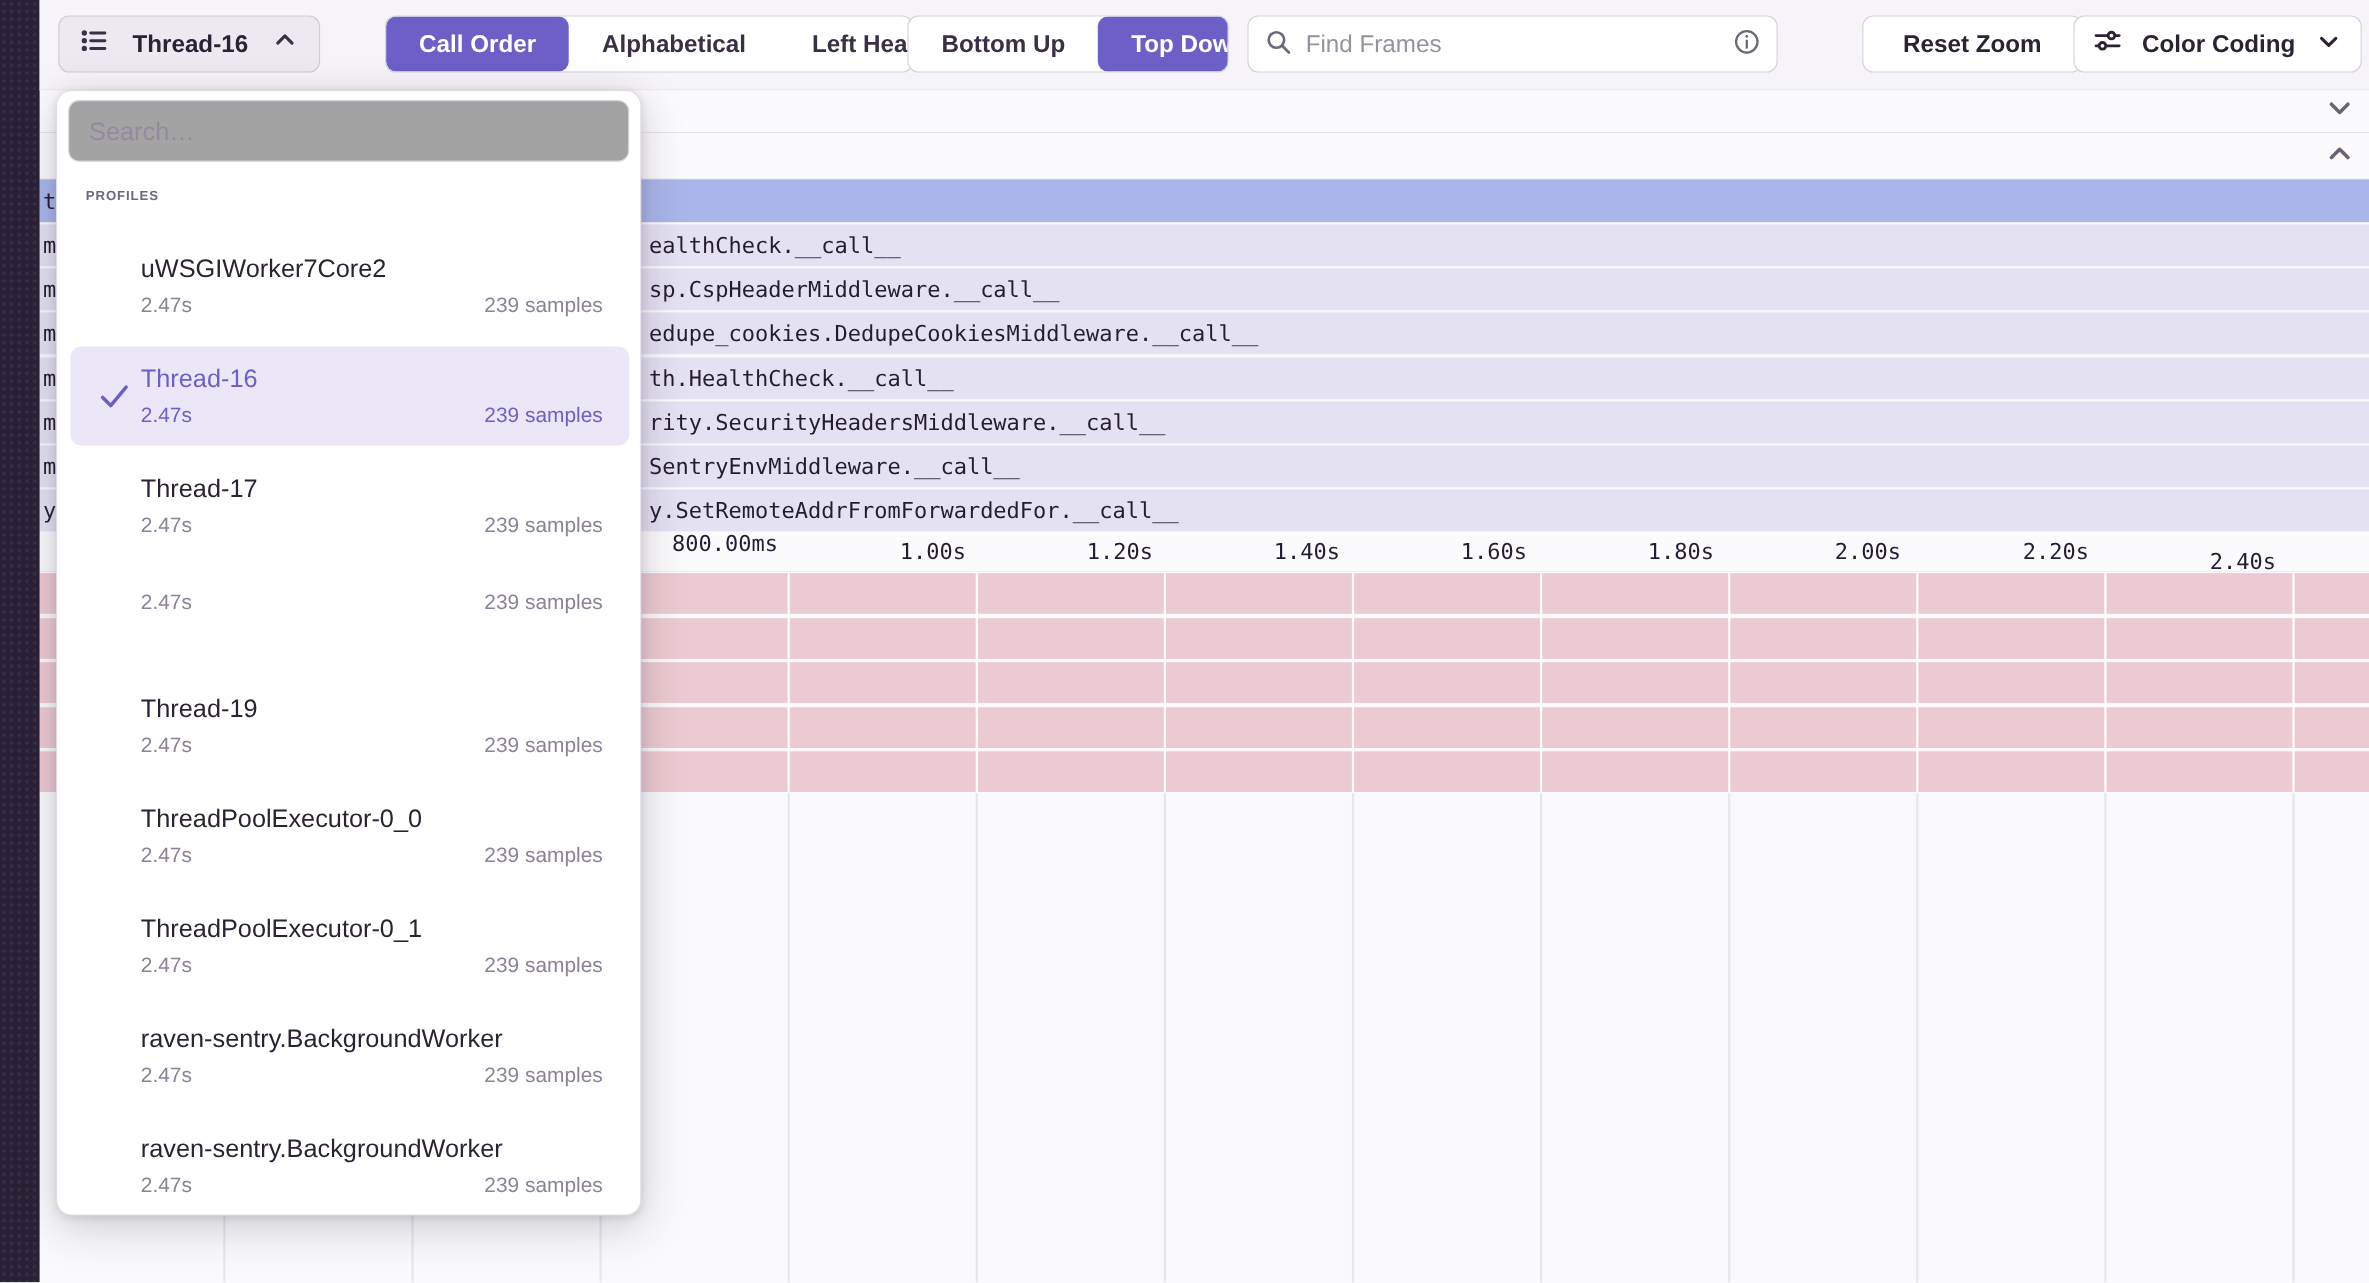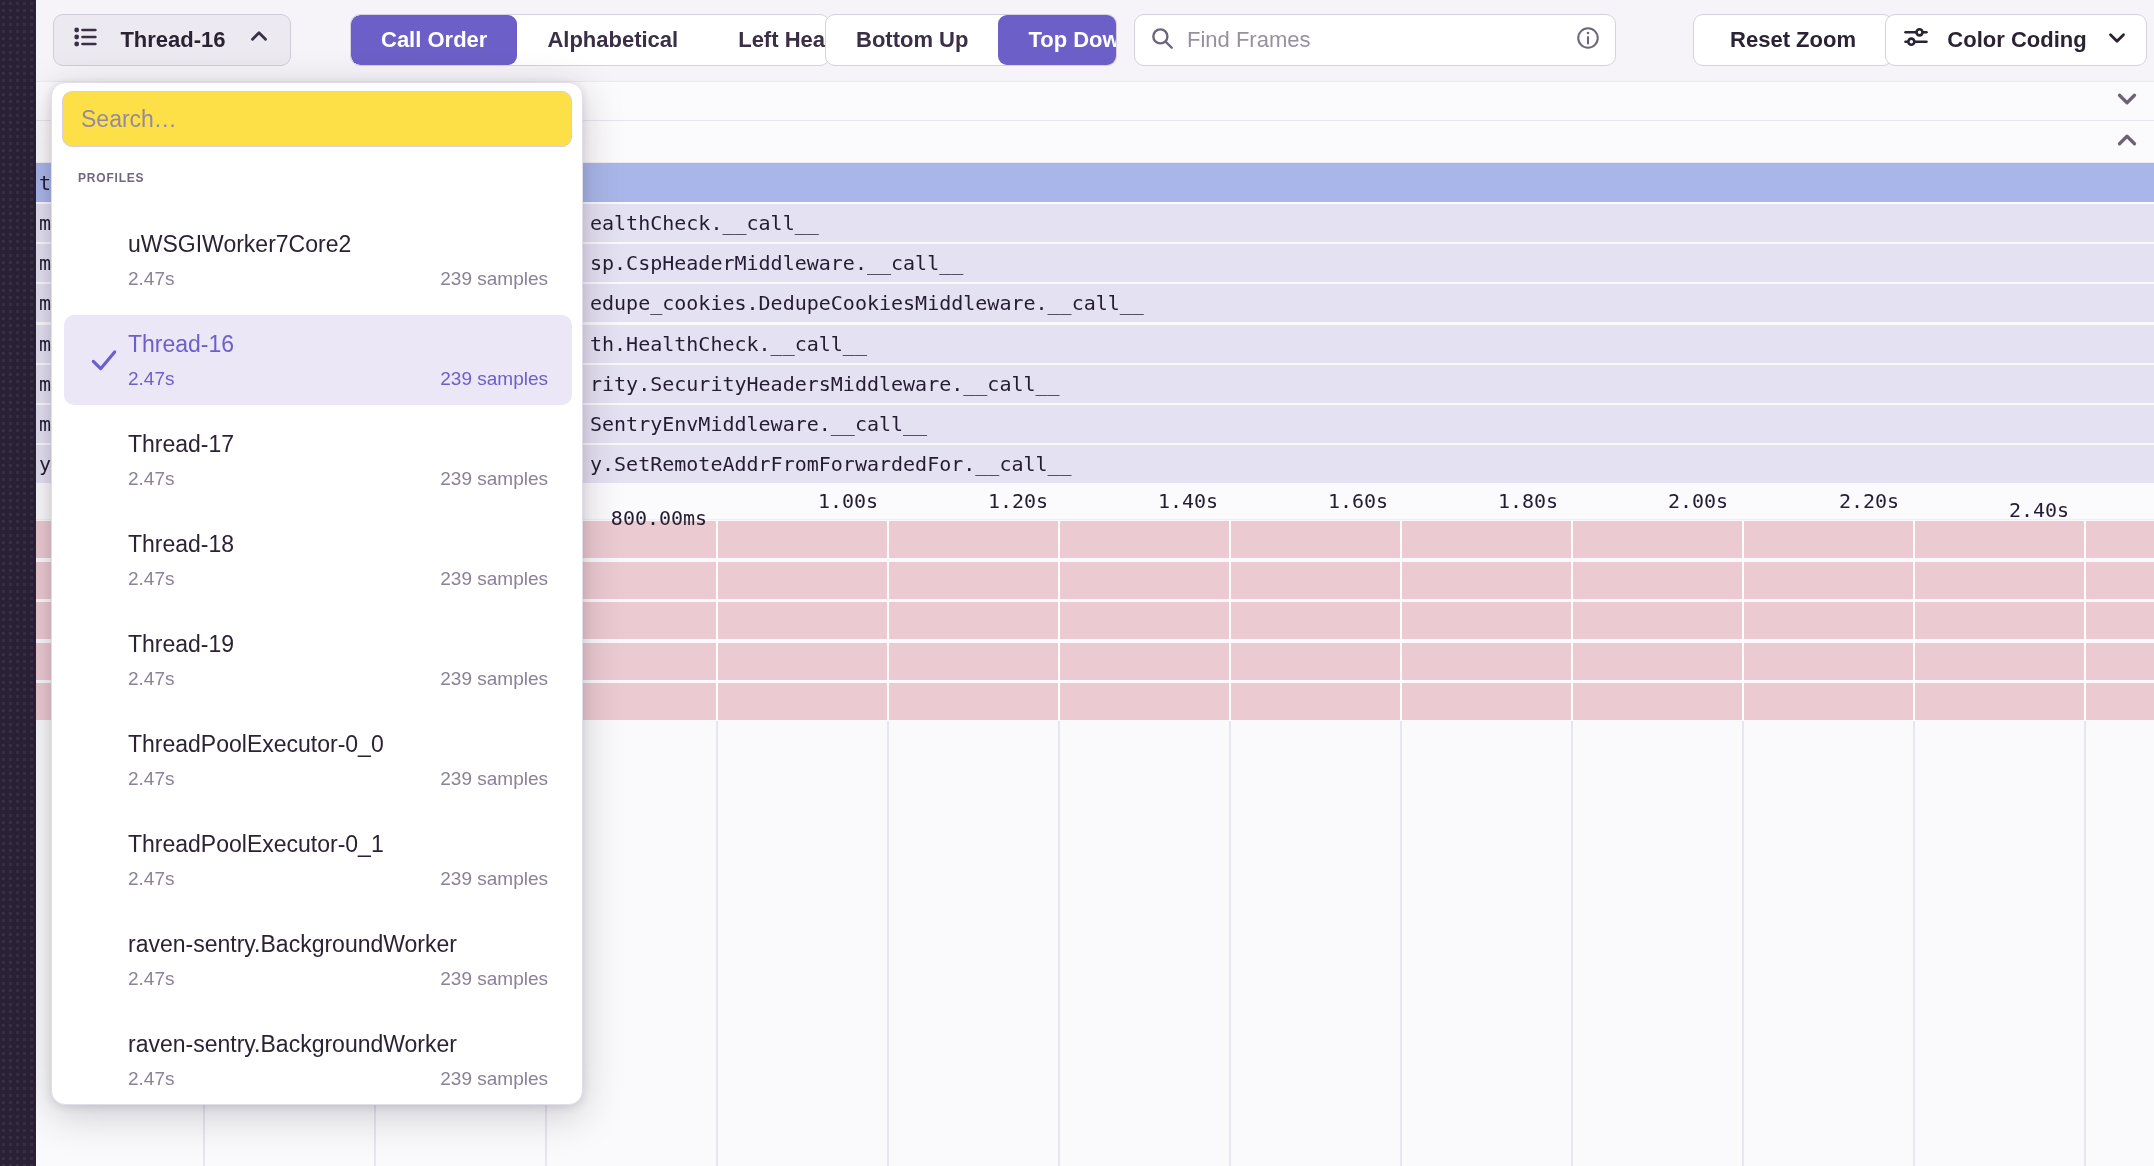--- a/index.html
+++ b/index.html
@@ -53,21 +53,21 @@
   
   .sample-row{position:absolute;left:36px;width:2118px;height:37px;background:#eccad1;z-index:0;}
   .gl-pink{position:absolute;width:2px;top:521px;height:199px;background:rgba(255,255,255,.95);z-index:1;}
   .gl-bot{position:absolute;width:2px;top:721px;height:445px;background:#e7e5ef;z-index:0;}
 
   
   .panel{position:absolute;left:51px;top:82px;width:532px;height:1023px;background:#ffffff;
          border:1px solid #e2dee9;border-radius:14px;box-sizing:border-box;z-index:10;
          box-shadow:0 10px 40px rgba(43,34,51,.22),0 2px 8px rgba(43,34,51,.12);}
   .panel-search{position:absolute;left:10px;top:8px;width:510px;height:56px;box-sizing:border-box;
-                border:1.5px solid #d6d0de;border-radius:10px;background:#fde047;display:flex;align-items:center;}
+                border:1.5px solid #d6d0de;border-radius:10px;background:#a3a3a3;display:flex;align-items:center;}
   .panel-search input{width:100%;border:none;outline:none;font-size:23px;color:#2b2233;
                       font-family:"Liberation Sans",sans-serif;background:transparent;padding:0 18px;}
   .panel-search input::placeholder{color:#938a9f;}
   .panel-section{position:absolute;left:26px;top:88px;font-size:12px;font-weight:700;
                  letter-spacing:.8px;color:#6f6680;}
   .dd-list{position:absolute;left:12px;top:132px;width:508px;}
   .dd-item{position:relative;height:90px;margin-bottom:10px;border-radius:10px;box-sizing:border-box;
            padding:14px 24px 0 64px;cursor:pointer;}
   .dd-item.sel{background:#ebe7f6;}
   .dd-name{font-size:23px;font-weight:500;color:#2b2233;line-height:30px;white-space:nowrap;}
@@ -125,21 +125,21 @@
         <span class="main">SentryEnvMiddleware.__call__</span>
       </div>
       <div class="flame-row" style="top: 445px; height: 38px;">
         <span class="frag">y</span>
         <span class="main">y.SetRemoteAddrFromForwardedFor.__call__</span>
       </div>
     </div>
 
   <div class="axis">
       <div id="axis-ticks">
-        <span class="tick" style="left: 623px; top: 34px;">800.00ms</span>
+        <span class="tick" style="left: 623px; top: 10px;">800.00ms</span>
         <span class="tick" style="left: 812px; top: 17px; text-align: right;">1.00s</span>
         <span class="tick" style="left: 982px; top: 17px;">1.20s</span>
         <span class="tick" style="left: 1152px; top: 17px;">1.40s</span>
         <span class="tick" style="left: 1322px; top: 17px;">1.60s</span>
         <span class="tick" style="left: 1492px; top: 17px;">1.80s</span>
         <span class="tick" style="left: 1662px; top: 17px;">2.00s</span>
         <span class="tick" style="left: 1833px; top: 17px;">2.20s</span>
         <span class="tick" style="left: 2003px; top: 26px;">2.40s</span>
       </div>
     </div>
@@ -273,21 +273,20 @@
           </div>
         </div>
         <div class="dd-item">
           <div class="dd-name">Thread-17</div>
           <div class="dd-sub">
             <span>2.47s</span>
             <span>239 samples</span>
           </div>
         </div>
         <div class="dd-item">
-          <div class="dd-name">Thread-18</div>
           <div class="dd-sub">
             <span>2.47s</span>
             <span>239 samples</span>
           </div>
         </div>
         <div class="dd-item">
           <div class="dd-name">Thread-19</div>
           <div class="dd-sub">
             <span>2.47s</span>
             <span>239 samples</span>

